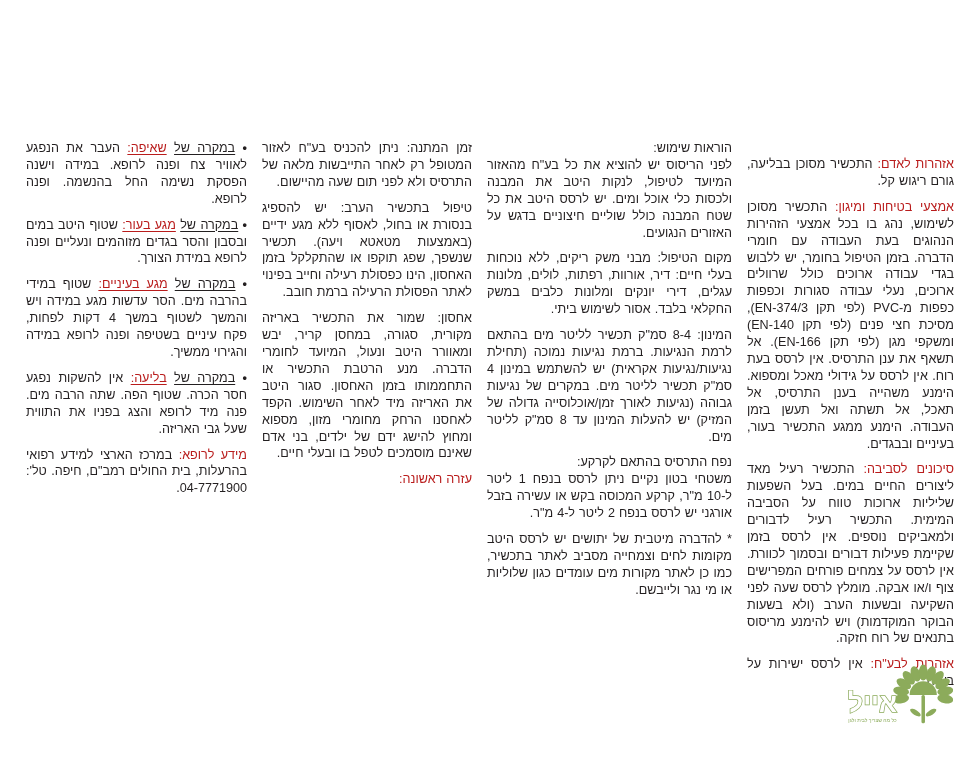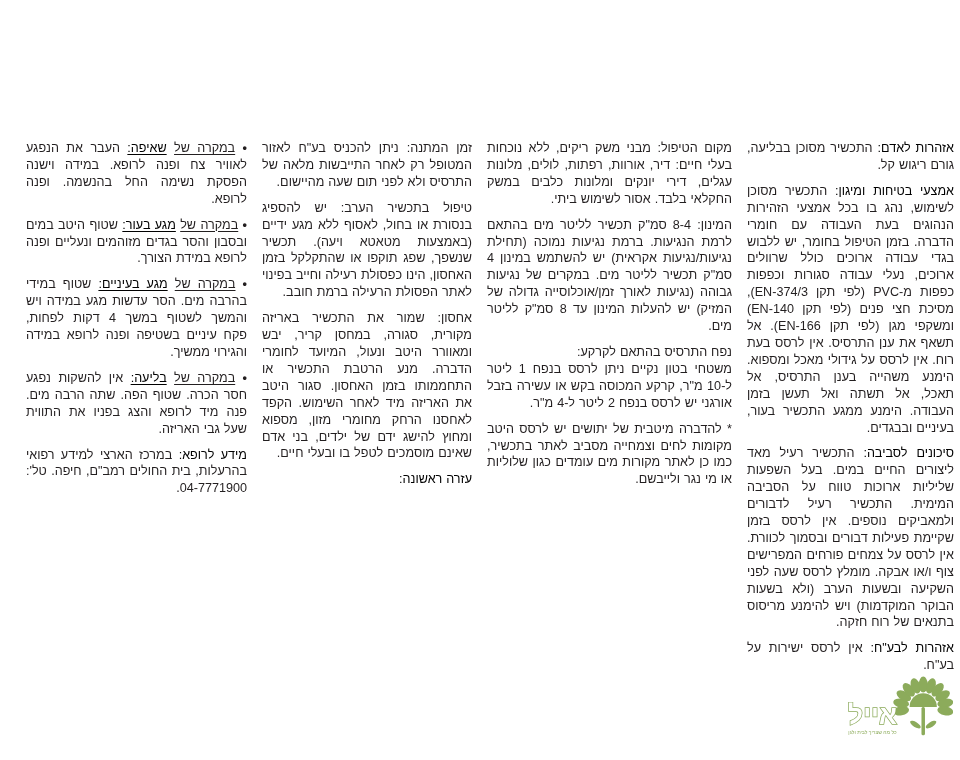--- a/index.html
+++ b/index.html
@@ -8,47 +8,48 @@
     font-family:"Liberation Sans",sans-serif;color:#231f20;
   }
   .cols{
     position:absolute;top:140px;right:6px;width:948px;
     display:flex;gap:15px;direction:rtl;align-items:flex-start;
   }
   .col{
     text-align:justify;font-size:12.6px;line-height:16.9px;
     letter-spacing:0;word-spacing:0.5px;
   }
-  .col-a{width:207px;}
+  .col-a{width:207px;margin-top:16px;}
   .col-b{width:245px;}
   .col-c{width:210px;}
   .col-d{width:221px;}
   .col p{margin:0 0 9px 0;}
   .hd{font-weight:normal;}
-  .red{color:#000000;}
+  .red{color:#b91c1c;}
   .block{display:block;}
   .ul{text-decoration:underline;text-underline-offset:2px;}
   .fa{margin:0 0 7px 0;}
   .blt{font-weight:bold;}
-  .logo{position:absolute;right:7px;bottom:14px;width:120px;height:78px;}
+  .logo{position:absolute;right:7px;bottom:26px;width:120px;height:78px;}
   .logo svg{display:block;}
 </style>
 </head>
 <body>
 
 <div class="cols">
 
   <section class="col col-a">
     <p><span class="hd red">אזהרות לאדם:</span> <span>התכשיר מסוכן בבליעה, גורם ריגוש קל.</span></p>
     <p><span class="hd red">אמצעי בטיחות ומיגון:</span> <span>התכשיר מסוכן לשימוש, נהג בו בכל אמצעי הזהירות הנהוגים בעת העבודה עם חומרי הדברה. בזמן הטיפול בחומר, יש ללבוש בגדי עבודה ארוכים כולל שרוולים ארוכים, נעלי עבודה סגורות וכפפות כפפות מ-PVC (לפי תקן EN-374/3), מסיכת חצי פנים (לפי תקן EN-140) ומשקפי מגן (לפי תקן EN-166). אל תשאף את ענן התרסיס. אין לרסס בעת רוח. אין לרסס על גידולי מאכל ומספוא. הימנע משהייה בענן התרסיס, אל תאכל, אל תשתה ואל תעשן בזמן העבודה. הימנע ממגע התכשיר בעור, בעיניים ובבגדים.</span></p>
     <p><span class="hd red">סיכונים לסביבה:</span> <span>התכשיר רעיל מאד ליצורים החיים במים. בעל השפעות שליליות ארוכות טווח על הסביבה המימית. התכשיר רעיל לדבורים ולמאביקים נוספים. אין לרסס בזמן שקיימת פעילות דבורים ובסמוך לכוורת. אין לרסס על צמחים פורחים המפרישים צוף ו/או אבקה. מומלץ לרסס שעה לפני השקיעה ובשעות הערב (ולא בשעות הבוקר המוקדמות) ויש להימנע מריסוס בתנאים של רוח חזקה.</span></p>
     <p><span class="hd red">אזהרות לבע"ח:</span> <span>אין לרסס ישירות על בע"ח.</span></p>
   </section>
 
   <section class="col col-b">
+    <p><span class="hd block">הוראות שימוש:</span><span>לפני הריסוס יש להוציא את כל בע"ח מהאזור המיועד לטיפול, לנקות היטב את המבנה ולכסות כלי אוכל ומים. יש לרסס היטב את כל שטח המבנה כולל שוליים חיצוניים בדגש על האזורים הנגועים.</span></p>
     <p><span class="hd">מקום הטיפול:</span> <span>מבני משק ריקים, ללא נוכחות בעלי חיים: דיר, אורוות, רפתות, לולים, מלונות עגלים, דירי יונקים ומלונות כלבים במשק החקלאי בלבד. אסור לשימוש ביתי.</span></p>
     <p><span class="hd">המינון:</span> <span>8-4 סמ"ק תכשיר לליטר מים בהתאם לרמת הנגיעות. ברמת נגיעות נמוכה (תחילת נגיעות/נגיעות אקראית) יש להשתמש במינון 4 סמ"ק תכשיר לליטר מים. במקרים של נגיעות גבוהה (נגיעות לאורך זמן/אוכלוסייה גדולה של המזיק) יש להעלות המינון עד 8 סמ"ק לליטר מים.</span></p>
     <p><span class="hd block">נפח התרסיס בהתאם לקרקע:</span><span>משטחי בטון נקיים ניתן לרסס בנפח 1 ליטר ל-10 מ"ר, קרקע המכוסה בקש או עשירה בזבל אורגני יש לרסס בנפח 2 ליטר ל-4 מ"ר.</span></p>
     <p><span>* להדברה מיטבית של יתושים יש לרסס היטב מקומות לחים וצמחייה מסביב לאתר בתכשיר, כמו כן לאתר מקורות מים עומדים כגון שלוליות או מי נגר ולייבשם.</span></p>
   </section>
 
   <section class="col col-c">
     <p><span class="hd">זמן המתנה:</span> <span>ניתן להכניס בע"ח לאזור המטופל רק לאחר התייבשות מלאה של התרסיס ולא לפני תום שעה מהיישום.</span></p>
     <p><span class="hd">טיפול בתכשיר הערב:</span> <span>יש להספיג בנסורת או בחול, לאסוף ללא מגע ידיים (באמצעות מטאטא ויעה). תכשיר שנשפך, שפג תוקפו או שהתקלקל בזמן האחסון, הינו כפסולת רעילה וחייב בפינוי לאתר הפסולת הרעילה ברמת חובב.</span></p>
     <p><span class="hd">אחסון:</span> <span>שמור את התכשיר באריזה מקורית, סגורה, במחסן קריר, יבש ומאוורר היטב ונעול, המיועד לחומרי הדברה. מנע הרטבת התכשיר או התחממותו בזמן האחסון. סגור היטב את האריזה מיד לאחר השימוש. הקפד לאחסנו הרחק מחומרי מזון, מספוא ומחוץ להישג ידם של ילדים, בני אדם שאינם מוסמכים לטפל בו ובעלי חיים.</span></p>

